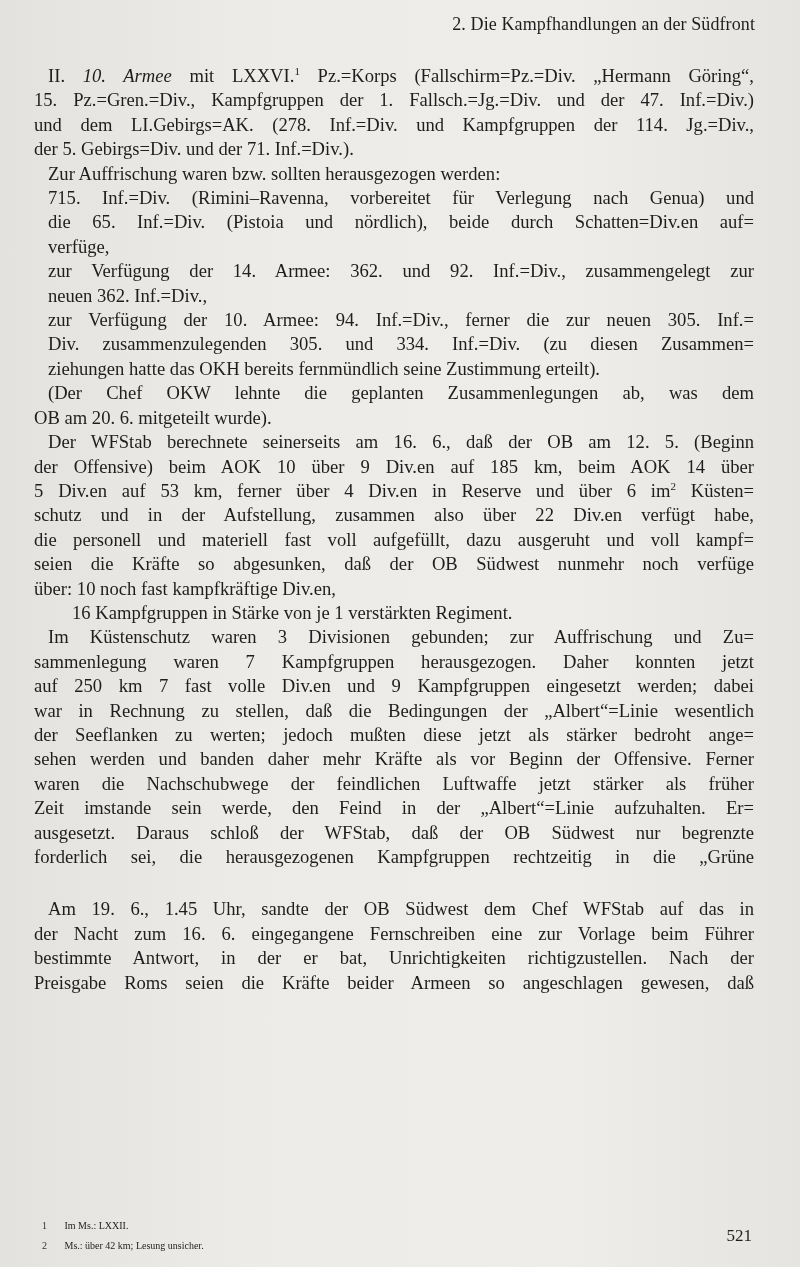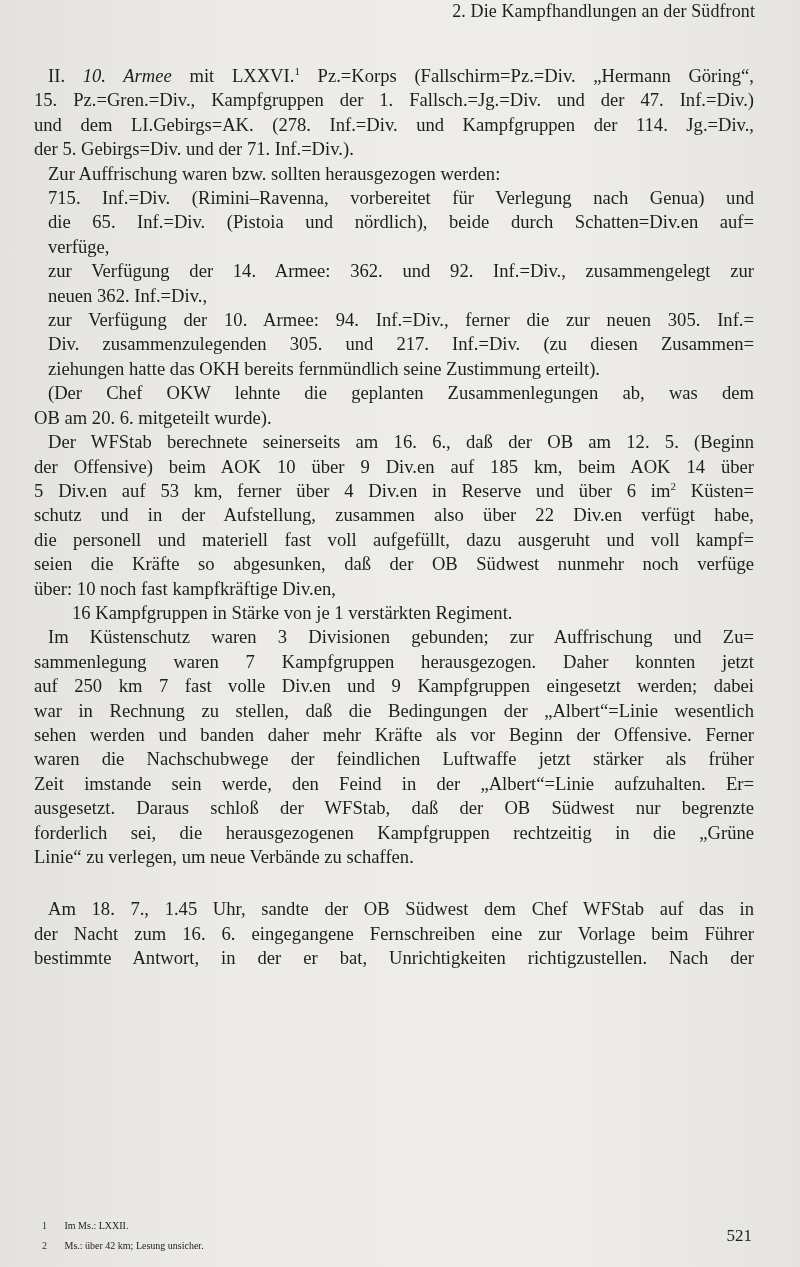--- a/index.html
+++ b/index.html
@@ -9,21 +9,21 @@
     color: #1e1e1e;
     font-family: "Liberation Serif", "DejaVu Serif", serif;
     position: relative;
     overflow: hidden;
   }
   .page {
     position: absolute; left: 0; top: 0; width: 800px; height: 1267px;
     background: linear-gradient(90deg, #e4e2de 0%, #ecebe7 30%, #eeedea 70%, #e6e4e0 100%);
   }
   .running-head {
-    position: absolute; top: 1px; right: 45px;
+    position: absolute; top: 14px; right: 45px;
     font-size: 18px; letter-spacing: 0.1px;
   }
   .body-text {
     position: absolute; left: 34px; top: 64px; width: 720px;
     font-size: 18.6px; line-height: 24.4px;
   }
   .line { white-space: nowrap; display: block; text-align: justify; text-align-last: justify; }
   .line.last { text-align-last: left; }
   .gap { height: 28px; }
   .footnotes {
@@ -49,46 +49,47 @@
     <span class="line">15. Pz.=Gren.=Div., Kampfgruppen der 1. Fallsch.=Jg.=Div. und der 47. Inf.=Div.)</span>
     <span class="line">und dem LI.Gebirgs=AK. (278. Inf.=Div. und Kampfgruppen der 114. Jg.=Div.,</span>
     <span class="line last">der 5. Gebirgs=Div. und der 71. Inf.=Div.).</span>
     <span class="line last" style="padding-left:14px">Zur Auffrischung waren bzw. sollten herausgezogen werden:</span>
     <span class="line" style="padding-left:14px">715. Inf.=Div. (Rimini–Ravenna, vorbereitet für Verlegung nach Genua) und</span>
     <span class="line" style="padding-left:14px">die 65. Inf.=Div. (Pistoia und nördlich), beide durch Schatten=Div.en auf=</span>
     <span class="line last" style="padding-left:14px">verfüge,</span>
     <span class="line" style="padding-left:14px">zur Verfügung der 14. Armee: 362. und 92. Inf.=Div., zusammengelegt zur</span>
     <span class="line last" style="padding-left:14px">neuen 362. Inf.=Div.,</span>
     <span class="line" style="padding-left:14px">zur Verfügung der 10. Armee: 94. Inf.=Div., ferner die zur neuen 305. Inf.=</span>
-    <span class="line" style="padding-left:14px">Div. zusammenzulegenden 305. und 217. Inf.=Div. (zu diesen Zusammen=</span>
+    <span class="line" style="padding-left:14px">Div. zusammenzulegenden 305. und 334. Inf.=Div. (zu diesen Zusammen=</span>
     <span class="line last" style="padding-left:14px">ziehungen hatte das OKH bereits fernmündlich seine Zustimmung erteilt).</span>
     <span class="line" style="padding-left:14px">(Der Chef OKW lehnte die geplanten Zusammenlegungen ab, was dem</span>
     <span class="line last">OB am 20. 6. mitgeteilt wurde).</span>
     <span class="line" style="padding-left:14px">Der WFStab berechnete seinerseits am 16. 6., daß der OB am 12. 5. (Beginn</span>
     <span class="line">der Offensive) beim AOK 10 über 9 Div.en auf 185 km, beim AOK 14 über</span>
     <span class="line"><span>5 Div.en auf 53 km, ferner über 4 Div.en in Reserve und über 6 im</span><sup>2</sup> <span>Küsten=</span></span>
     <span class="line">schutz und in der Aufstellung, zusammen also über 22 Div.en verfügt habe,</span>
     <span class="line">die personell und materiell fast voll aufgefüllt, dazu ausgeruht und voll kampf=</span>
     <span class="line">seien die Kräfte so abgesunken, daß der OB Südwest nunmehr noch verfüge</span>
     <span class="line last">über: 10 noch fast kampfkräftige Div.en,</span>
     <span class="line last" style="padding-left:38px">16 Kampfgruppen in Stärke von je 1 verstärkten Regiment.</span>
     <span class="line" style="padding-left:14px">Im Küstenschutz waren 3 Divisionen gebunden; zur Auffrischung und Zu=</span>
     <span class="line">sammenlegung waren 7 Kampfgruppen herausgezogen. Daher konnten jetzt</span>
     <span class="line">auf 250 km 7 fast volle Div.en und 9 Kampfgruppen eingesetzt werden; dabei</span>
     <span class="line">war in Rechnung zu stellen, daß die Bedingungen der „Albert“=Linie wesentlich</span>
+    <span class="line">der Seeflanken zu werten; jedoch mußten diese jetzt als stärker bedroht ange=</span>
     <span class="line">sehen werden und banden daher mehr Kräfte als vor Beginn der Offensive. Ferner</span>
     <span class="line">waren die Nachschubwege der feindlichen Luftwaffe jetzt stärker als früher</span>
     <span class="line">Zeit imstande sein werde, den Feind in der „Albert“=Linie aufzuhalten. Er=</span>
     <span class="line">ausgesetzt. Daraus schloß der WFStab, daß der OB Südwest nur begrenzte</span>
     <span class="line">forderlich sei, die herausgezogenen Kampfgruppen rechtzeitig in die „Grüne</span>
-    <span class="line last">Linie“ zu verlegen, um neue Verbände zu schaffen.</span>
     <div class="gap"></div>
-    <span class="line" style="padding-left:14px">Am 18. 7., 1.45 Uhr, sandte der OB Südwest dem Chef WFStab auf das in</span>
+    <span class="line" style="padding-left:14px">Am 19. 6., 1.45 Uhr, sandte der OB Südwest dem Chef WFStab auf das in</span>
     <span class="line">der Nacht zum 16. 6. eingegangene Fernschreiben eine zur Vorlage beim Führer</span>
     <span class="line">bestimmte Antwort, in der er bat, Unrichtigkeiten richtigzustellen. Nach der</span>
+    <span class="line">Preisgabe Roms seien die Kräfte beider Armeen so angeschlagen gewesen, daß</span>
   </div>
 
   <div class="footnotes">
     <div>
       <span class="fn-num">1</span>
       <span>Im Ms.: LXXII.</span>
     </div>
     <div>
       <span class="fn-num">2</span>
       <span>Ms.: über 42 km; Lesung unsicher.</span>

